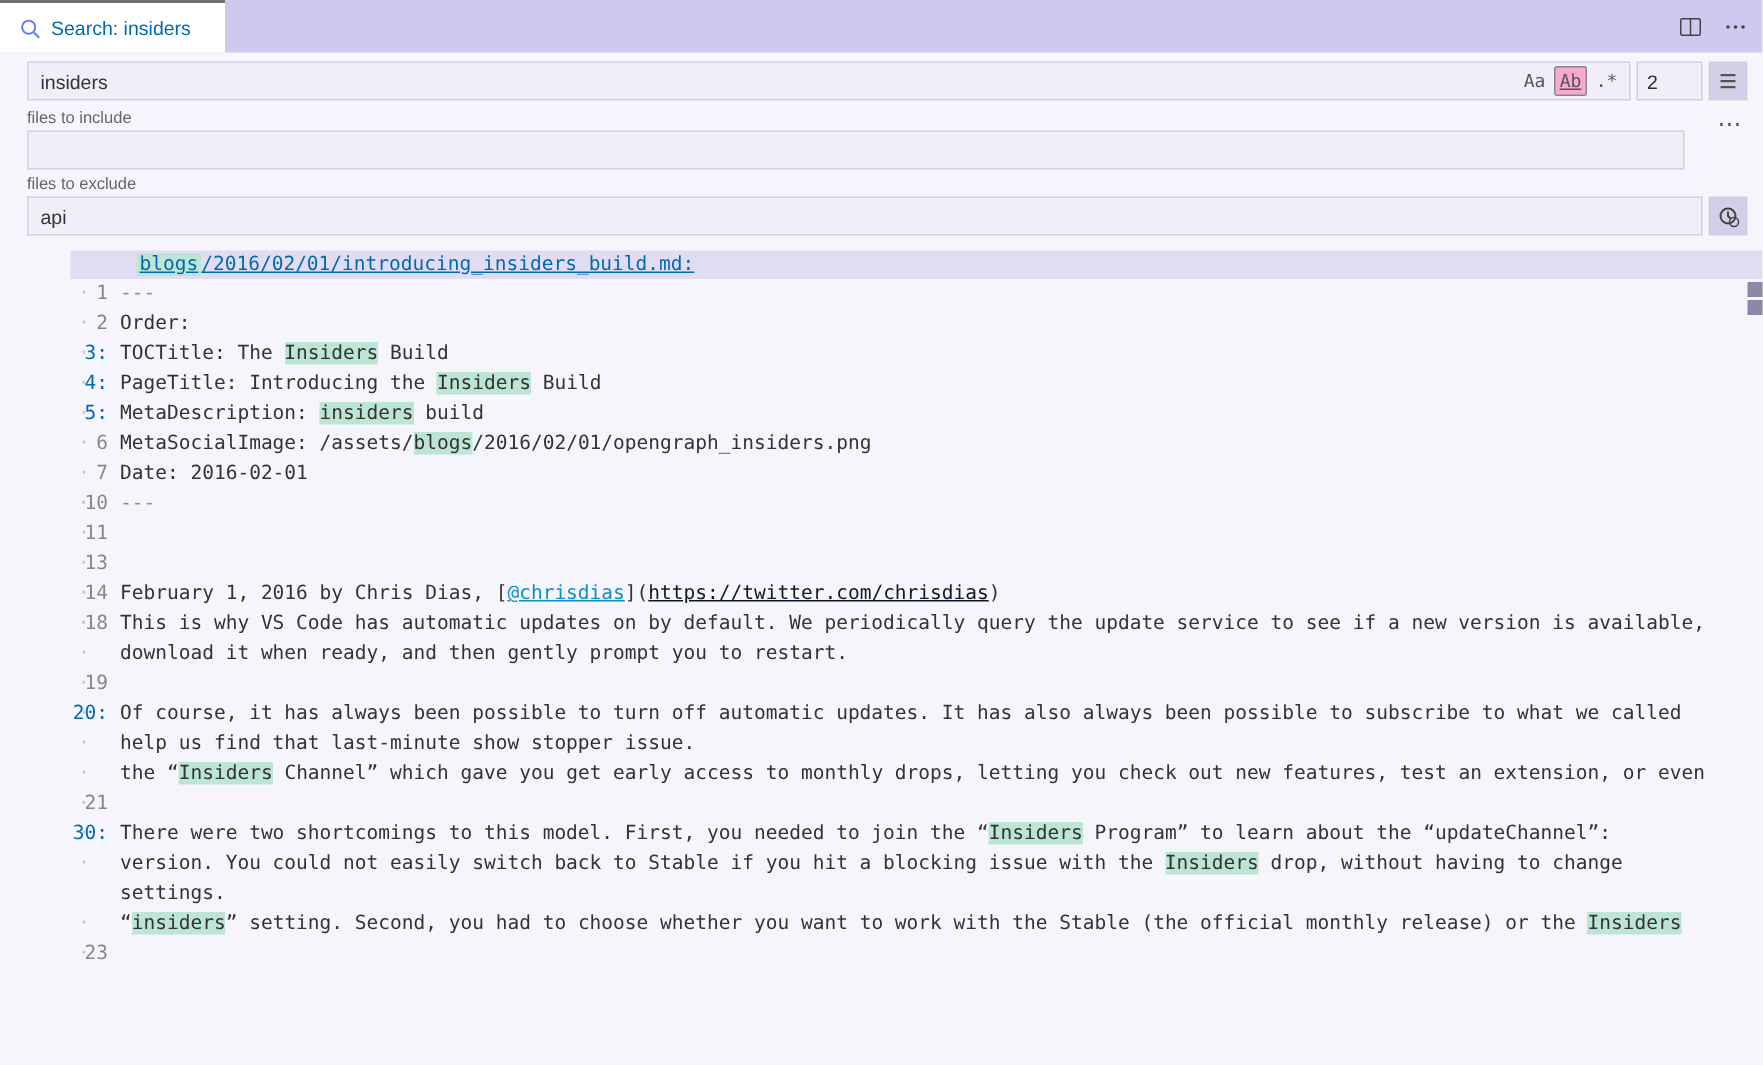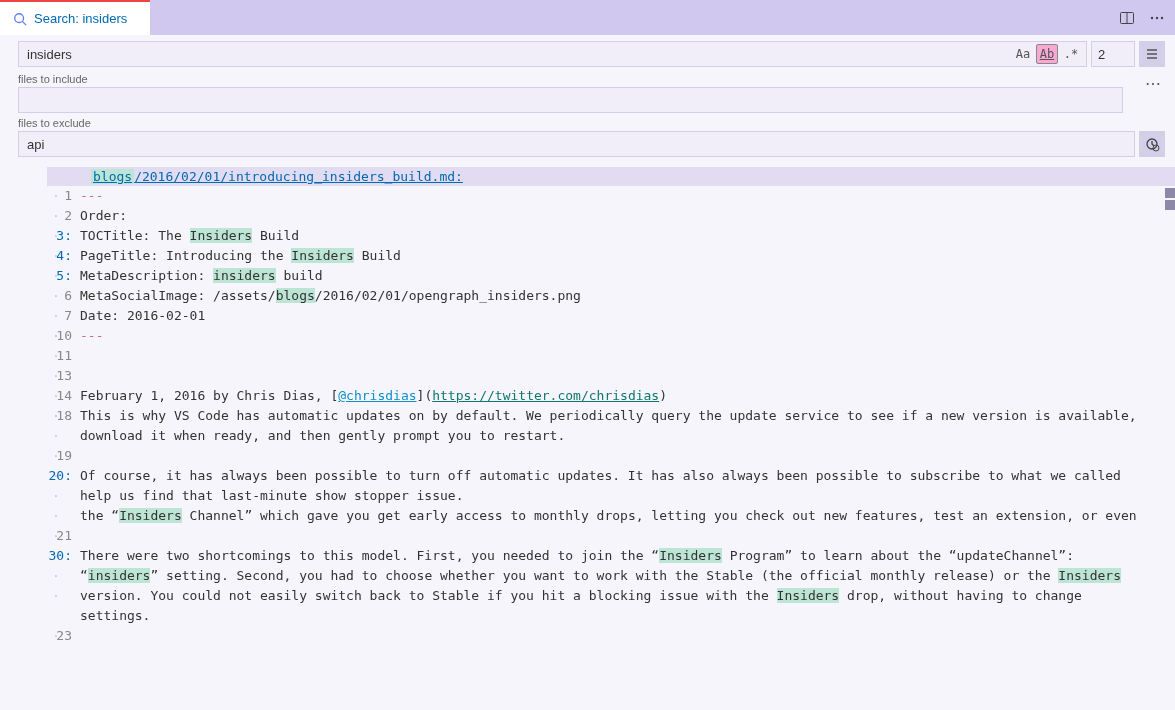--- a/index.html
+++ b/index.html
@@ -1,20 +1,20 @@
 <!DOCTYPE html>
 <html><head>
 <meta charset="utf-8">
 <style>
 * { box-sizing: border-box; margin: 0; padding: 0; }
 body { font-family: -apple-system, BlinkMacSystemFont, "Segoe UI", sans-serif; font-size: 13px; background: #f6f5fb; color: #333; overflow: hidden; width: 1175px; height: 710px; }
 
 
 .tab-bar { height: 35px; background: #d0c8ef; display: flex; align-items: stretch; }
-.tab { background: #fff; border-top: 2px solid #ef4444; display: flex; align-items: center; padding: 0 12px; gap: 6px; min-width: 150px; }
+.tab { background: #fff; border-top: 2px solid #737373; display: flex; align-items: center; padding: 0 12px; gap: 6px; min-width: 150px; }
 .tab-icon { color: #5b7fff; width: 16px; height: 16px; display: flex; align-items: center; justify-content: center; }
 .tab-label { color: #006ab1; font-size: 13px; }
 .tab-right { margin-left: auto; display: flex; align-items: center; gap: 6px; padding: 0 6px; }
 .titlebar-btn { width: 24px; height: 24px; display: flex; align-items: center; justify-content: center; color: #333; cursor: pointer; }
 
 
 .search-panel { padding: 6px 10px 6px 18px; }
 .search-row { display: flex; align-items: center; gap: 4px; }
 .search-input-wrap { flex: 1; position: relative; display: flex; align-items: center; border: 1px solid #d4cfe8; background: #f1eefa; height: 26px; }
 .search-input { flex: 1; border: none; background: transparent; padding: 0 8px; font-size: 13px; outline: none; color: #333; }
@@ -38,21 +38,21 @@
 .code-line { display: flex; white-space: pre-wrap; padding-left: 4px; }
 .gutter { width: 76px; text-align: right; padding-right: 8px; color: #888; flex-shrink: 0; position: relative; }
 .gutter.match { color: #006ab1; font-weight: 500; }
 .gutter::before { content: "·"; color: #c8c2e0; position: absolute; left: 48px; }
 .gutter.match::after { content: ":"; }
 .code-content { flex: 1; color: #333; padding-right: 16px; }
 .frontdash { color: #c46f94; }
 .hl { background: #bde5d5; }
 .heading { color: #a94d78; font-weight: 500; }
 .mention { color: #0d90c7; text-decoration: underline; }
-.urllink { color: #0f766e; text-decoration: underline; }
+.urllink { color: #0f172a; text-decoration: underline; }
 
 .minimap { position: absolute; right: 0; top: 188px; width: 14px; height: 500px; }
 .minimap-mark { position: absolute; right: 0; width: 10px; height: 10px; background: #8d88a8; }
 </style>
 </head>
 <body>
 
 <div class="tab-bar">
   <div class="tab">
     <span class="tab-icon">
@@ -146,22 +146,22 @@
       <div class="code-line"><span class="gutter">14</span><span class="code-content"><span>February 1, 2016 by Chris Dias, [</span><span class="mention">@chrisdias</span><span>](</span><span class="urllink">https://twitter.com/chrisdias</span><span>)</span></span></div>
       <div class="code-line"><span class="gutter"></span><span class="code-content"></span></div>
       <div class="code-line"><span class="gutter">18</span><span class="code-content"><span>This is why VS Code has automatic updates on by default. We periodically query the update service to see if a new version is available, </span></span></div>
       <div class="code-line"><span class="gutter" style="visibility: visible; color: transparent; position: relative;">&nbsp;</span><span class="code-content"><span>download it when ready, and then gently prompt you to restart.</span></span></div>
       <div class="code-line"><span class="gutter">19</span><span class="code-content"></span></div>
       <div class="code-line"><span class="gutter match">20</span><span class="code-content"><span>Of course, it has always been possible to turn off automatic updates. It has also always been possible to subscribe to what we called </span></span></div>
       <div class="code-line"><span class="gutter" style="visibility: visible; color: transparent; position: relative;">&nbsp;</span><span class="code-content"><span>help us find that last-minute show stopper issue.</span></span></div>
       <div class="code-line"><span class="gutter" style="visibility: visible; color: transparent; position: relative;">&nbsp;</span><span class="code-content"><span>the “</span><span class="hl">Insiders</span><span> Channel” which gave you get early access to monthly drops, letting you check out new features, test an extension, or even </span></span></div>
       <div class="code-line"><span class="gutter">21</span><span class="code-content"></span></div>
       <div class="code-line"><span class="gutter match">30</span><span class="code-content"><span>There were two shortcomings to this model. First, you needed to join the “</span><span class="hl">Insiders</span><span> Program” to learn about the “updateChannel”: </span></span></div>
+      <div class="code-line"><span class="gutter" style="visibility: visible; color: transparent; position: relative;">&nbsp;</span><span class="code-content"><span>version. You could not easily switch back to Stable if you hit a blocking issue with the </span><span class="hl">Insiders</span><span> drop, without having to change settings.</span></span></div>
       <div class="code-line"><span class="gutter" style="visibility: visible; color: transparent; position: relative;">&nbsp;</span><span class="code-content"><span>“</span><span class="hl">insiders</span><span>” setting. Second, you had to choose whether you want to work with the Stable (the official monthly release) or the </span><span class="hl">Insiders</span><span> </span></span></div>
-      <div class="code-line"><span class="gutter" style="visibility: visible; color: transparent; position: relative;">&nbsp;</span><span class="code-content"><span>version. You could not easily switch back to Stable if you hit a blocking issue with the </span><span class="hl">Insiders</span><span> drop, without having to change settings.</span></span></div>
       <div class="code-line"><span class="gutter">23</span><span class="code-content"></span></div>
     </div>
 </div>
 
 <div class="minimap">
   <div class="minimap-mark" style="top:0"></div>
   <div class="minimap-mark" style="top:12px"></div>
 </div>
 
 </body></html>

